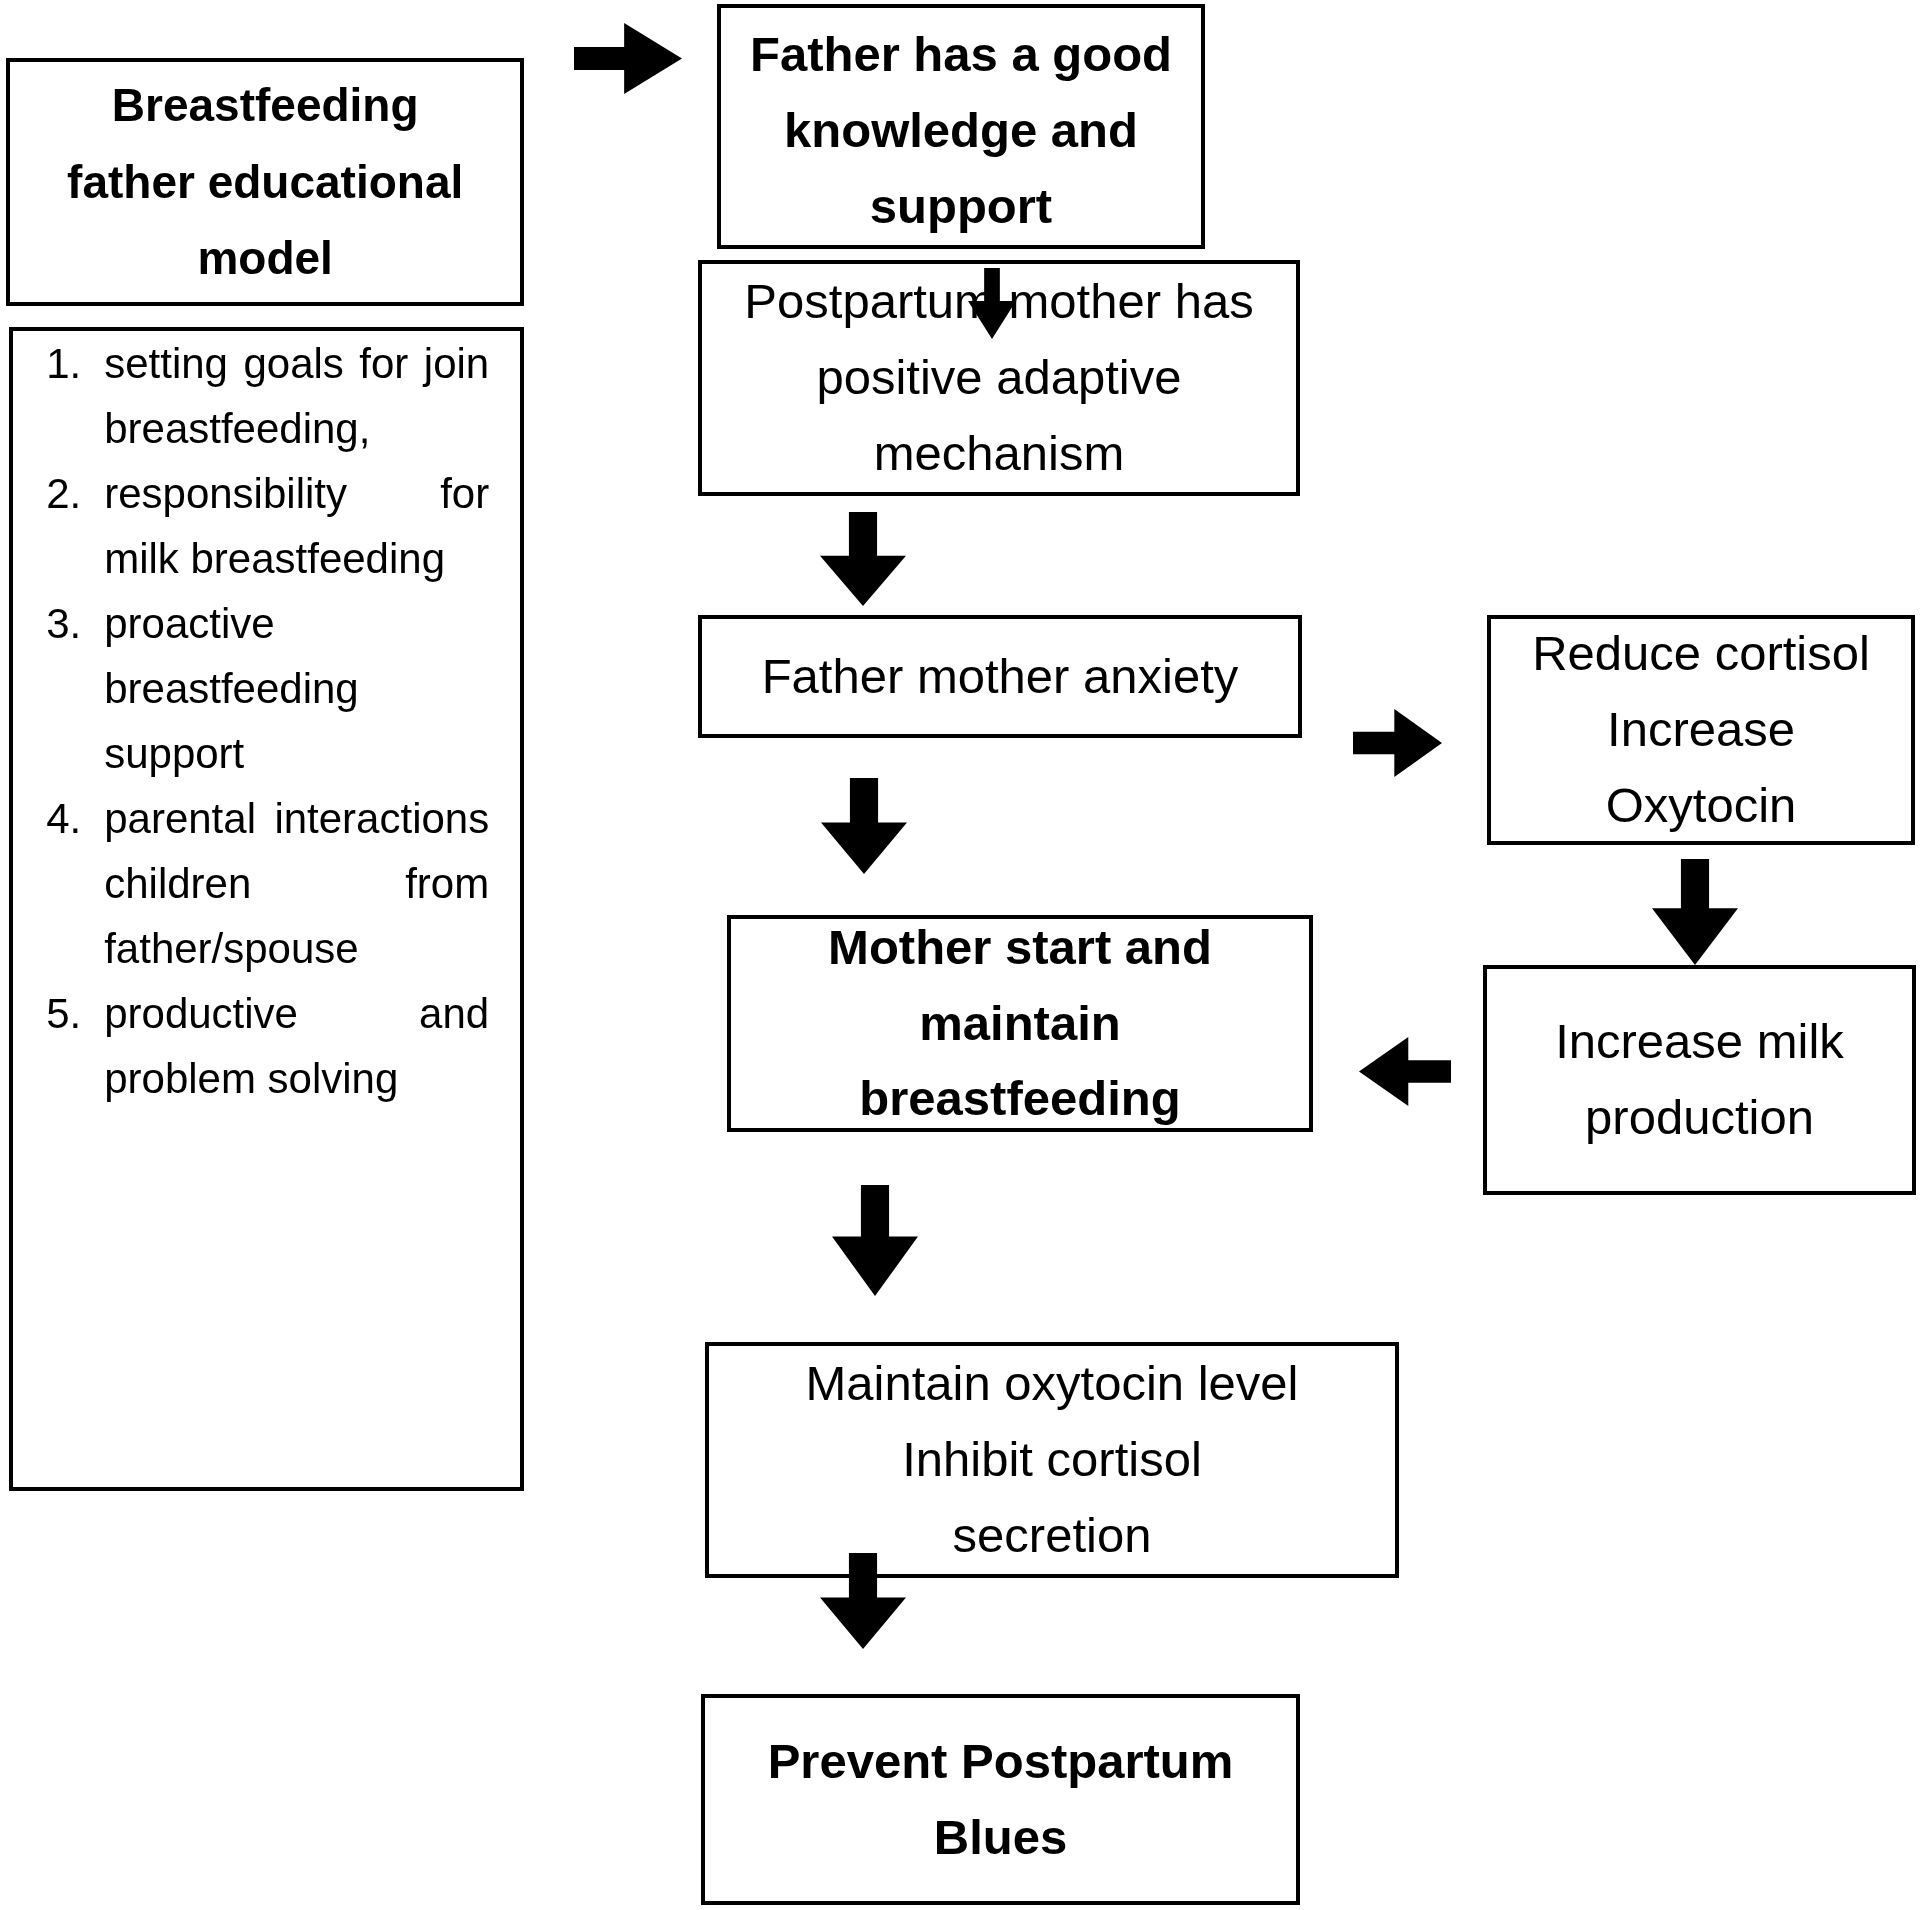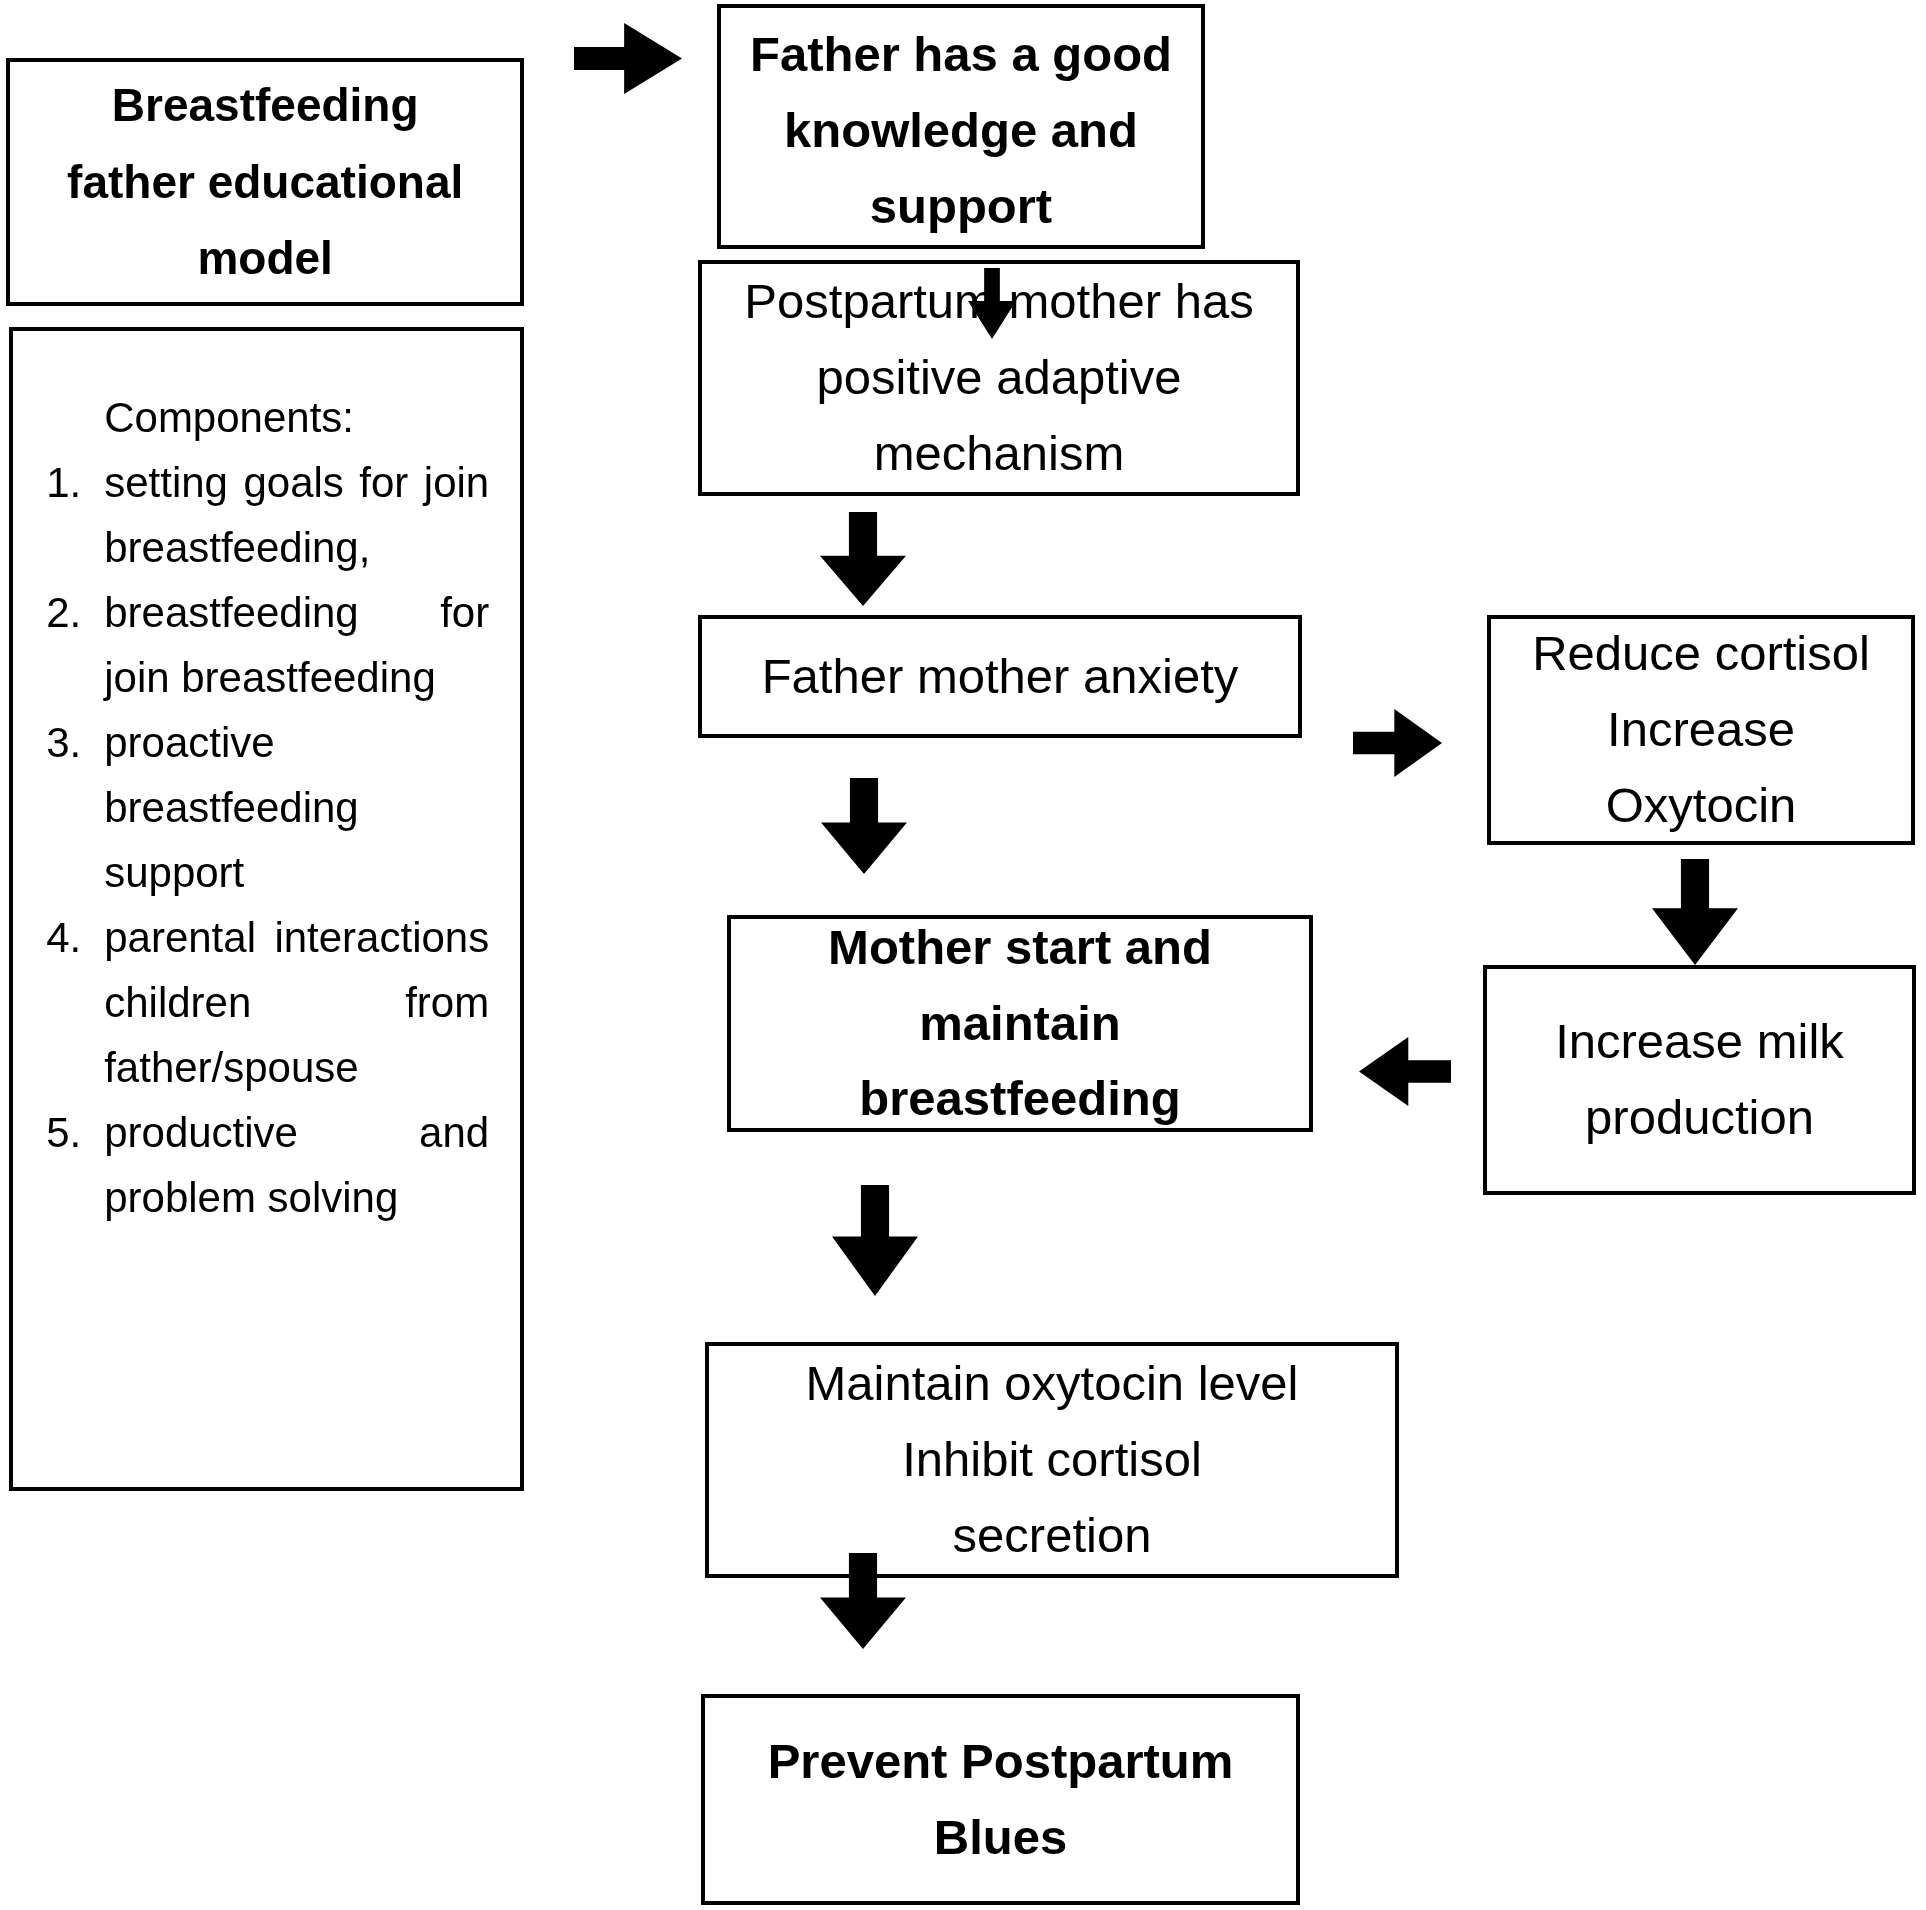--- a/index.html
+++ b/index.html
@@ -30,28 +30,27 @@
 </head>
 <body>
 
 <div class="box title-text bold" style="left:6.2px;top:58px;width:518px;height:248px;">
   <span>Breastfeeding
 father educational
 model</span>
 </div>
 
 <div class="comp-box" style="left:9.2px;top:327px;width:515px;height:1164px;">
-  <div class="comp-heading">Components:</div>
   <div class="comp-item">
     <span class="comp-num">1.</span>
     <div class="comp-item-text">setting goals for join breastfeeding,</div>
   </div>
   <div class="comp-item">
     <span class="comp-num">2.</span>
-    <div class="comp-item-text">breastfeeding for join breastfeeding</div>
+    <div class="comp-item-text">responsibility for milk breastfeeding</div>
   </div>
   <div class="comp-item">
     <span class="comp-num">3.</span>
     <div class="comp-item-text">proactive breastfeeding support</div>
   </div>
   <div class="comp-item">
     <span class="comp-num">4.</span>
     <div class="comp-item-text">parental interactions children from father/spouse</div>
   </div>
   <div class="comp-item">

